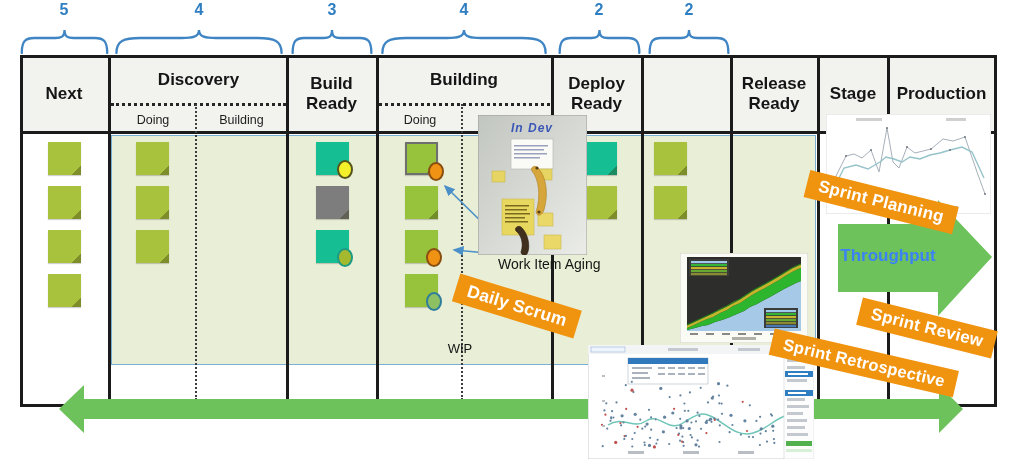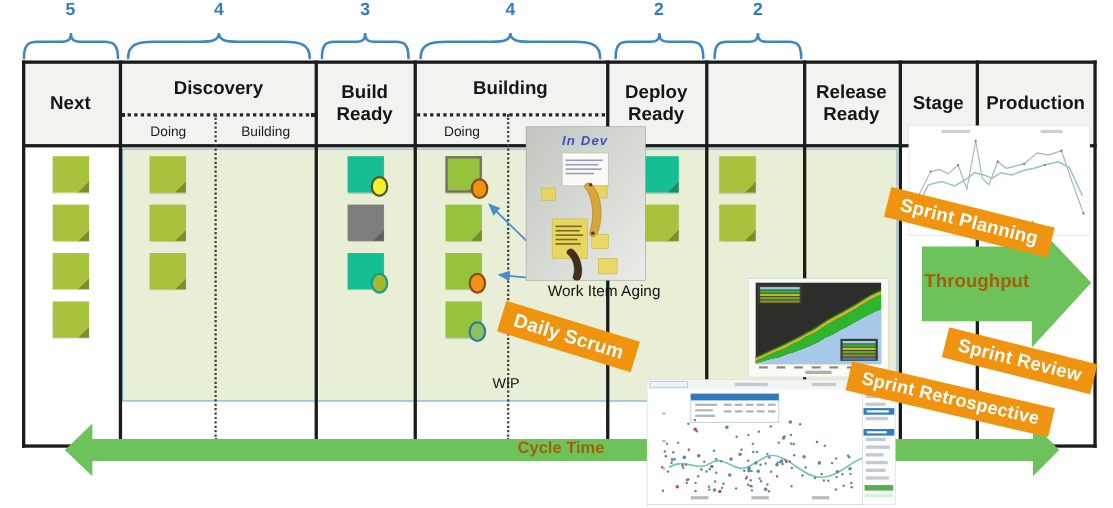--- a/index.html
+++ b/index.html
@@ -34,21 +34,21 @@
   .badge{position:absolute;left:21px;top:18px;width:16px;height:19px;border-radius:50%;
          border:2px solid #000;box-sizing:border-box;z-index:2;}
   .b-yellow{background:#f4f02a;border-color:#55551c}
   .b-orange{background:#f09314;border-color:#8a4f10}
   .b-olive{background:#a5b92e;border-color:#1f9a84}
   .b-ring{background:#8cc063;border-color:#2e7d9c}
   
   .tag{position:absolute;transform:translate(-50%,-50%) rotate(var(--r));
        background:#f0930f;color:#fff;font-weight:700;white-space:nowrap;
        padding:4px 12px;letter-spacing:.2px;}
-  .arrow-label{position:absolute;color:#a16207;font-weight:700;text-align:center;}
+  .arrow-label{position:absolute;color:#3b82f6;font-weight:700;text-align:center;}
   .plain{position:absolute;color:#141414;}
   .abs{position:absolute;}
 </style>
 </head>
 <body>
 
 <div id="stage">
 
   <div class="brace" style="left:20px;width:89px;">
       <svg viewBox="0 0 100 26" preserveAspectRatio="none">
@@ -188,21 +188,20 @@
         <i class="fold"></i>
       </div>
       <div class="card c-olive">
         <i class="fold"></i>
       </div>
     </div>
 
   <svg class="abs" style="left:55px;top:382px;" width="912" height="54" viewBox="0 0 912 54">
     <polygon points="4,27 29,3 29,17 884,17 884,3 908,27 884,51 884,37 29,37 29,51" fill="#6ec25c"></polygon>
   </svg>
-  <div class="arrow-label" style="left:450px;top:399px;width:120px;font-size:15px;">Cycle Time</div>
 
   <svg class="abs" style="left:428px;top:158px;" width="84" height="104" viewBox="0 0 84 104">
     <defs>
         <marker id="ah" markerWidth="8" markerHeight="8" refX="6" refY="3" orient="auto">
           <path d="M0,0 L7,3 L0,6 Z" fill="#4a8fc8"></path>
         </marker>
       </defs>
     <line x1="68" y1="78" x2="17" y2="28" stroke="#4a8fc8" stroke-width="1.6" marker-end="url(#ah)"></line>
     <line x1="70" y1="96" x2="26" y2="92" stroke="#4a8fc8" stroke-width="1.6" marker-end="url(#ah)"></line>
   </svg>

